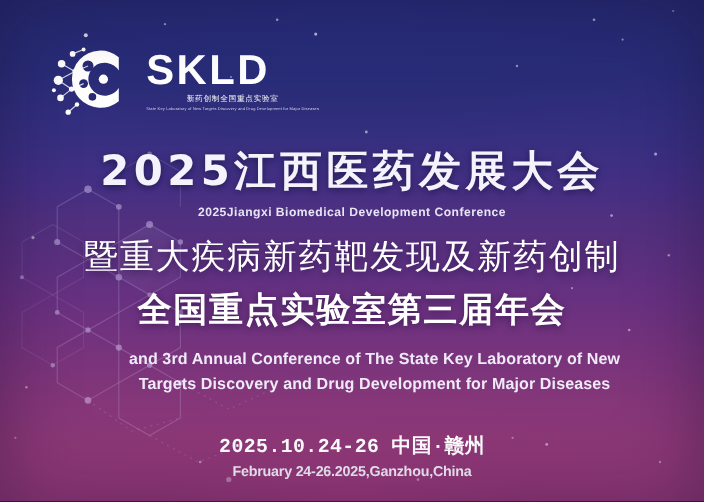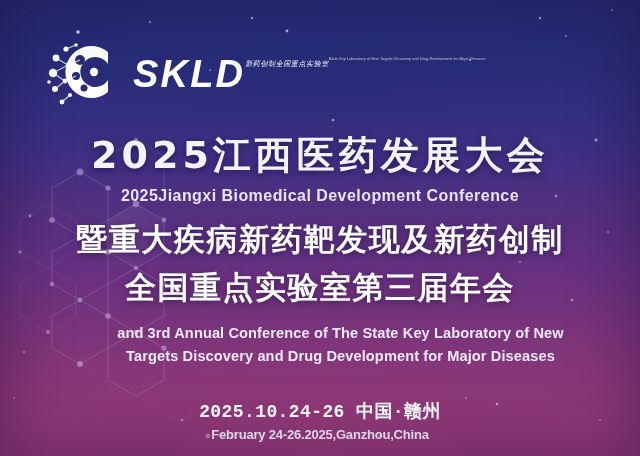--- a/index.html
+++ b/index.html
@@ -36,56 +36,57 @@
   .hexlayer,.starlayer{position:absolute;inset:0;pointer-events:none;}
   .hexlayer{opacity:.55;}
   .starlayer{opacity:.95;}
 
   
   .logo{
     position:absolute;left:46px;top:36px;
     display:flex;align-items:center;gap:9px;
   }
   .logo-mark{position:relative;width:78px;height:72px;flex:0 0 auto;}
-  .logo-text{display:flex;flex-direction:row;justify-content:center;padding-top:4px;font-style:italic;}
+  .logo-text{display:flex;flex-direction:column;justify-content:center;padding-top:4px;}
   .skld{
     font-family:"Liberation Sans","DejaVu Sans",sans-serif;
     font-weight:700;font-size:38px;line-height:.96;letter-spacing:2.2px;
     color:#ffffff;
   }
   .skld-cn{
     font-size:7px;letter-spacing:.6px;color:#ffffff;
     margin-top:3px;white-space:nowrap;opacity:.97;
     font-family:"DejaVu Sans",sans-serif;
+    text-align:center;
   }
   .skld-en{
     font-size:3.6px;line-height:1.45;letter-spacing:.15px;
     color:#d9d6ee;margin-top:1.5px;white-space:nowrap;
     font-family:"Liberation Sans",sans-serif;
   }
 
   
   .content{position:absolute;left:0;right:0;top:0;text-align:center;}
 
   .t-cn1{
     margin-top:130px;
     font-family:"DejaVu Sans",sans-serif;
     font-size:38px;font-weight:700;letter-spacing:4px;
     color:#f4f2fb;
     text-shadow:0 2px 7px rgba(10,8,40,.55);
   }
   .t-en1{
     margin-top:6px;
-    font-size:16px;font-weight:700;letter-spacing:.45px;
+    font-size:11px;font-weight:700;letter-spacing:.45px;
     color:#e7e4f6;
   }
   .t-cn2{
     margin-top:14px;
     font-family:"DejaVu Sans",sans-serif;
-    font-size:31px;font-weight:700;letter-spacing:1.5px;
+    font-size:31px;font-weight:400;letter-spacing:1.5px;
     color:#ffffff;
     text-shadow:0 2px 7px rgba(20,8,45,.5);
   }
   .t-cn3{
     margin-top:6px;
     font-family:"DejaVu Sans",sans-serif;
     font-size:31px;font-weight:700;letter-spacing:1.5px;
     color:#ffffff;
     text-shadow:0 2px 7px rgba(20,8,45,.5);
   }

